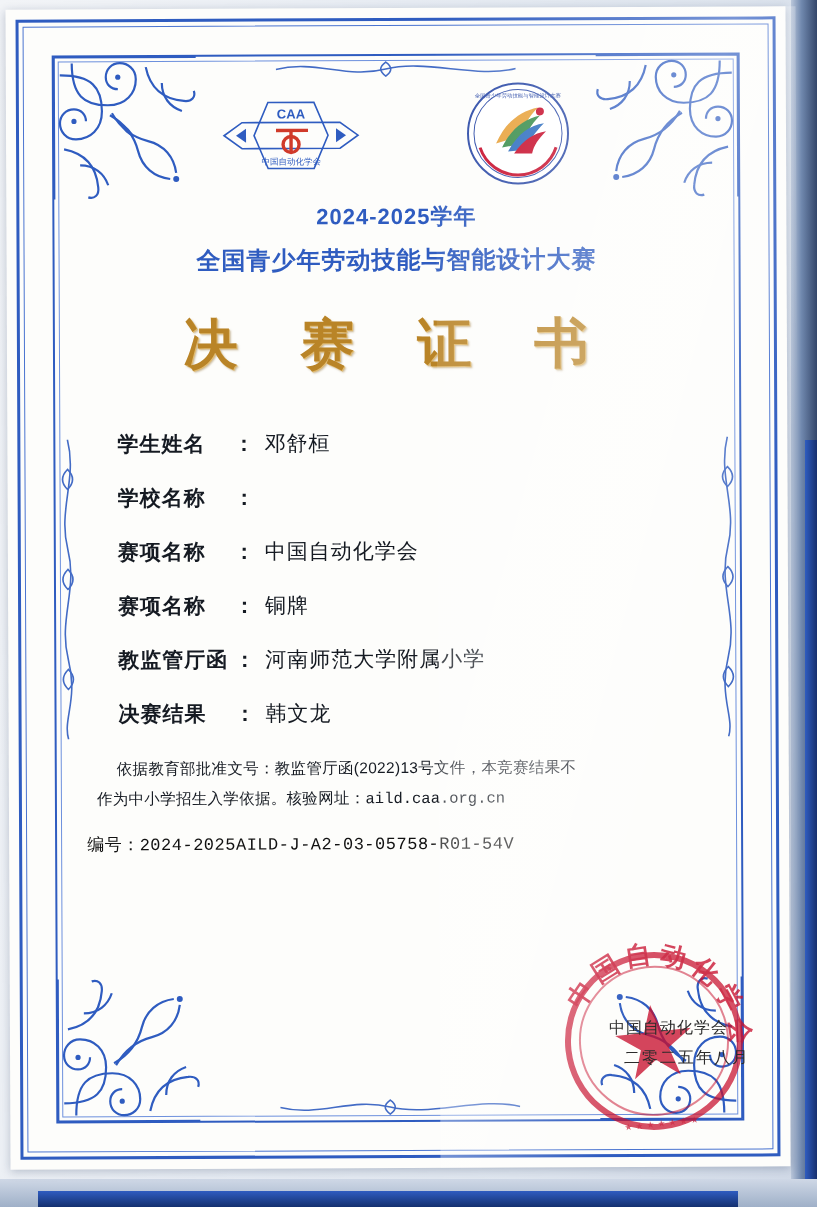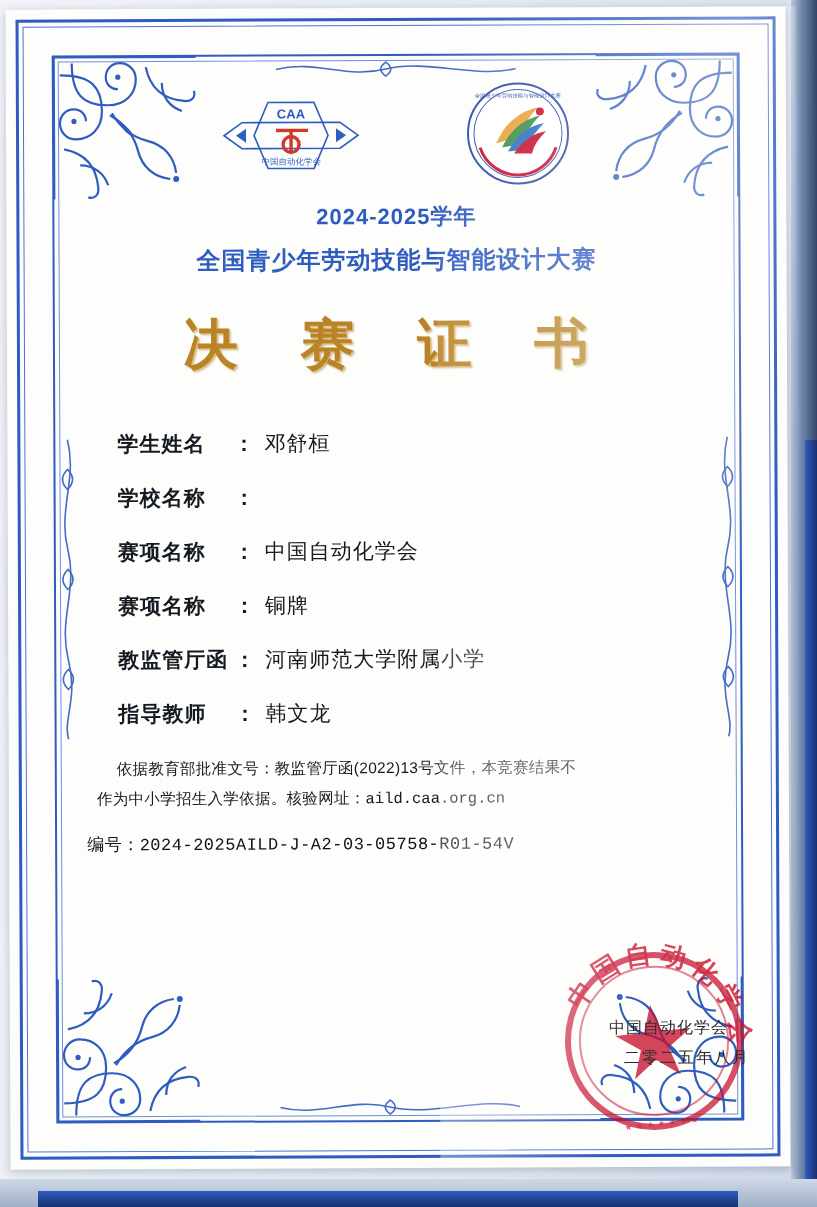--- a/index.html
+++ b/index.html
@@ -299,21 +299,21 @@
           <span class="f-label">赛项名称</span>
           <span class="f-colon">：</span>
           <span class="f-value">铜牌</span>
         </div>
         <div class="field">
           <span class="f-label">教监管厅函</span>
           <span class="f-colon">：</span>
           <span class="f-value">河南师范大学附属小学</span>
         </div>
         <div class="field">
-          <span class="f-label">指导教师</span>
+          <span class="f-label">决赛结果</span>
           <span class="f-colon">：</span>
           <span class="f-value">韩文龙</span>
         </div>
       </div>
 
       <div class="note">
         <div class="note-indent">依据教育部批准文号：教监管厅函(2022)13号文件，本竞赛结果不</div>
         <div>
           <span>作为中小学招生入学依据。核验网址：</span><span class="mono">aild.caa.org.cn</span>
         </div>

